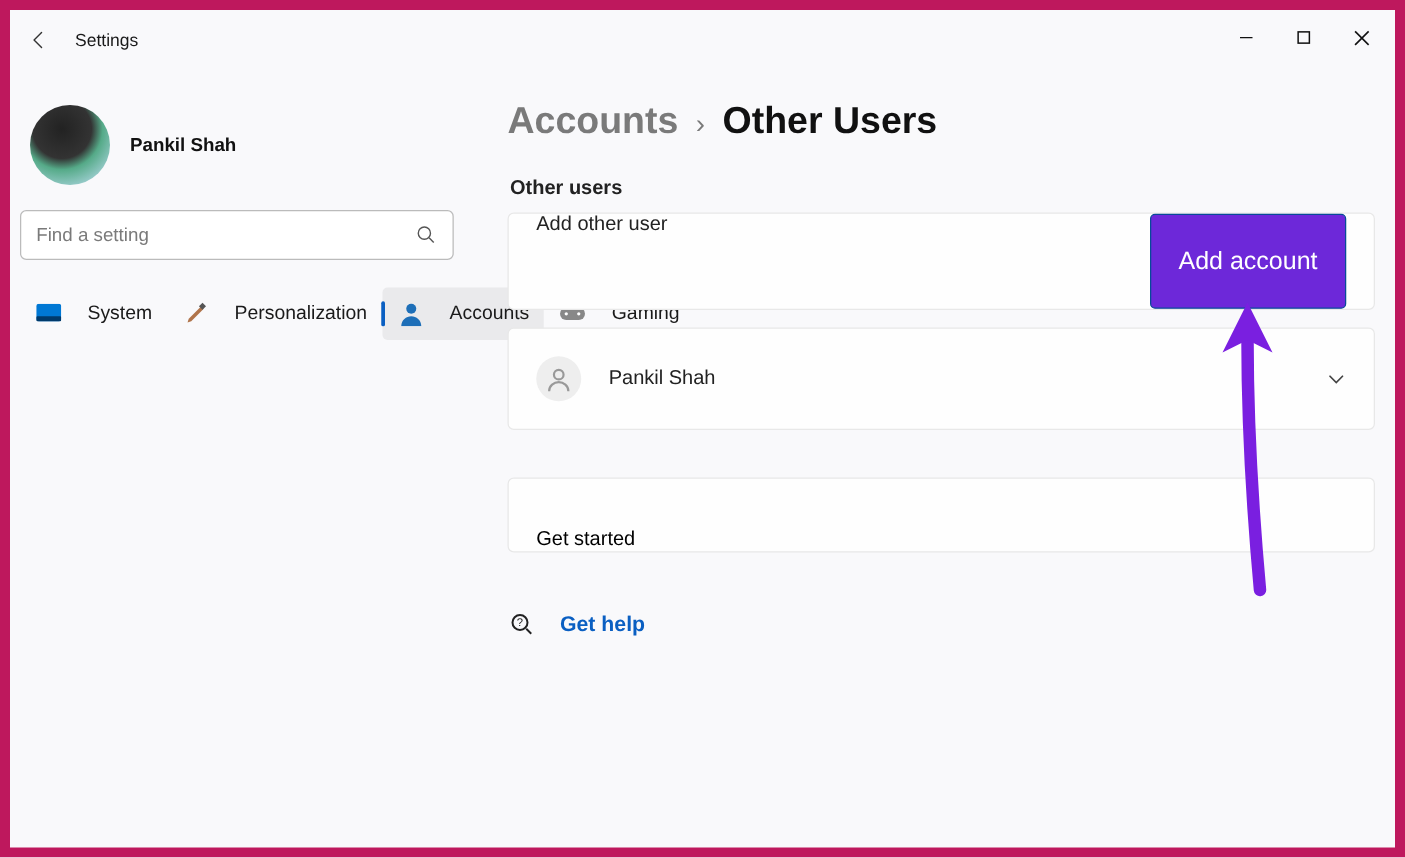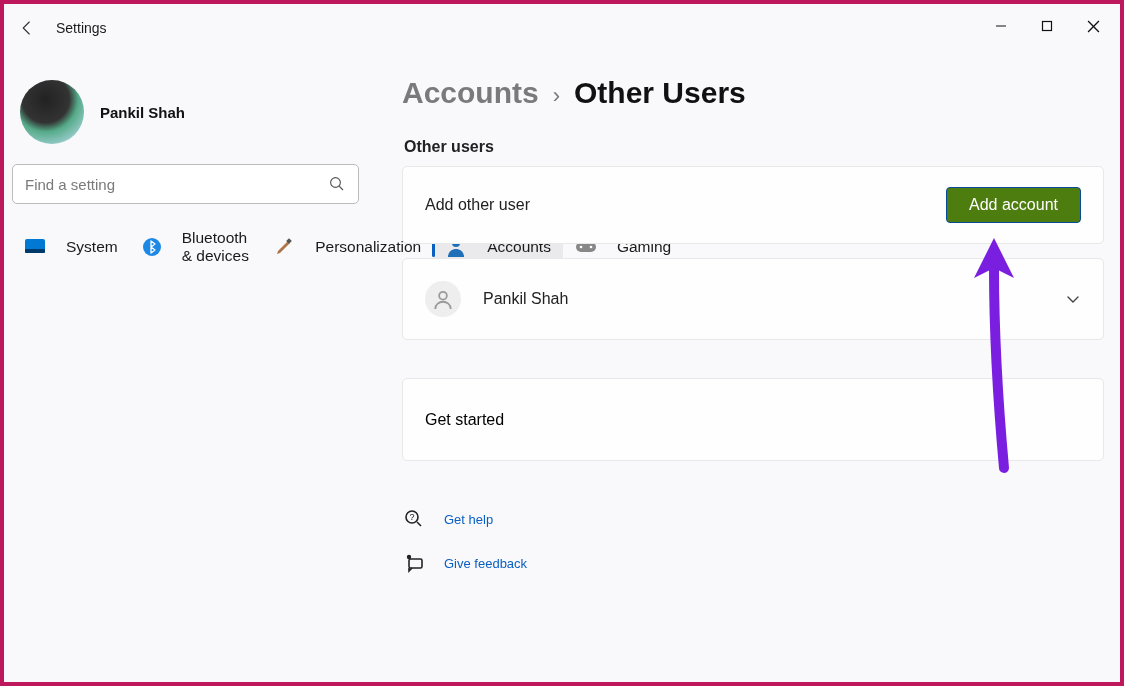--- a/index.html
+++ b/index.html
@@ -1,17 +1,17 @@
 <!DOCTYPE html>
 <html><head>
 <meta charset="utf-8">
 <style>
   * { box-sizing: border-box; margin: 0; padding: 0; font-family: "Segoe UI", Arial, sans-serif; }
   html, body { width: 1124px; height: 686px; overflow: hidden; }
-  .frame { width: 1124px; height: 686px; background:#f9f9fb; border:4px solid #be185d; position:relative; }
+  .frame { width: 1124px; height: 686px; background:#f9f9fb; border:8px solid #be185d; position:relative; }
 
   
   .titlebar { position:absolute; top:0; left:0; right:0; height:48px; display:flex; align-items:center; }
   .back-btn { width:46px; height:46px; display:flex; align-items:center; justify-content:center; cursor:pointer;}
   .title-text { font-size:14px; color:#1a1a1a; margin-left:6px; }
   .win-controls { position:absolute; right:4px; top:2px; display:flex; }
   .win-btn { width:46px; height:40px; display:flex; align-items:center; justify-content:center; cursor:pointer; }
 
   
   .sidebar { position:absolute; left:8px; top:70px; width:350px; }
@@ -33,33 +33,33 @@
   
   .content { position:absolute; left:398px; top:72px; right:16px; }
   .breadcrumb { display:flex; align-items:baseline; gap:14px; margin-bottom:28px; }
   .bc-parent { font-size:30px; font-weight:600; color:#7a7a7a; cursor:pointer; }
   .bc-sep { font-size:22px; color:#7a7a7a; }
   .bc-current { font-size:30px; font-weight:600; color:#111; }
 
   .section-title { font-size:16px; font-weight:600; color:#222; margin:0 0 10px 2px; }
 
   .card { background:#fefefe; border:1px solid #e8e8e8; border-radius:5px; padding:0; margin-bottom:14px; }
-  .card-row { display:flex; align-items:center; height:76px; padding:0 22px; }
+  .card-row { display:flex; height:76px; padding:0 22px; }
   .card-row .row-label { font-size:16px; color:#222; flex:1; }
-  .add-btn { background:#4d7c0f; color:#fff; border:1px solid #084a99; border-radius:4px; padding:8px 22px; font-size:16px; cursor:pointer;margin-left:26px; }
+  .add-btn { background:#6d28d9; color:#fff; border:1px solid #084a99; border-radius:4px; padding:8px 22px; font-size:20px; cursor:pointer;margin-left:26px; }
 
   .user-row { display:flex; align-items:center; height:80px; padding:0 22px; cursor:pointer; }
   .user-ic { width:36px; height:36px; border-radius:50%; background:#eee; display:flex; align-items:center; justify-content:center; margin-right:22px; }
   .user-name { font-size:16px; color:#222; flex:1; }
 
-  .kiosk-card { height:83px; display:flex; align-items:center; padding:0 22px; cursor:pointer; }
+  .kiosk-card { height:60px; display:flex; align-items:flex-end; padding:0 22px; cursor:pointer; }
 
   .link-row { display:flex; align-items:center; gap:18px; margin:8px 0 0 0; height:36px; }
   .link-row .lic { width:24px; display:flex; justify-content:center; color:#222;}
-  .link-row a { color:#0a5fc2; font-size:13px; text-decoration:none; cursor:pointer; }
+  .link-row a { color:#0a5fc2; font-size:17px; text-decoration:none; cursor:pointer;font-weight:bold; }
 
   
   .arrow-ann { position:absolute; left:960px; top:234px; pointer-events:none; }
 
 </style>
 </head>
 <body>
 
 <div class="frame">
 
@@ -112,29 +112,20 @@
             <svg width="20" height="16" viewBox="0 0 20 16">
               <rect x="0" y="0" width="20" height="14" rx="2" fill="#0078d4"></rect>
               <rect x="0" y="10" width="20" height="4" rx="1" fill="#003a6b"></rect>
             </svg>
           </span>
         <span>System</span>
       </div>
       <div class="nav-item">
         <span class="nic">
             <svg width="20" height="20" viewBox="0 0 20 20">
-              <circle cx="10" cy="10" r="9" fill="#1e88e5"></circle>
-              <path d="M9 4v12l4-3-4-3 4-3-4-3z" stroke="#fff" stroke-width="1.3" fill="none" stroke-linejoin="round"></path>
-            </svg>
-          </span>
-        <span>Bluetooth &amp; devices</span>
-      </div>
-      <div class="nav-item">
-        <span class="nic">
-            <svg width="20" height="20" viewBox="0 0 20 20">
               <path d="M3 17l3-1 10-10-2-2L4 14z" fill="#b0744a"></path>
               <rect x="13" y="2" width="4" height="4" transform="rotate(45 15 4)" fill="#555"></rect>
             </svg>
           </span>
         <span>Personalization</span>
       </div>
       <div class="nav-item selected">
         <span class="nic">
             <svg width="20" height="20" viewBox="0 0 20 20">
               <circle cx="10" cy="6" r="4" fill="#1e6fb8"></circle>
@@ -198,30 +189,20 @@
 
     <div class="link-row">
       <span class="lic">
         <svg width="20" height="20" viewBox="0 0 20 20">
             <circle cx="8" cy="8" r="6" fill="none" stroke="#222" stroke-width="1.6"></circle>
             <text x="8" y="11" text-anchor="middle" font-size="9" fill="#222">?</text>
             <path d="M13 13l4 4" stroke="#222" stroke-width="1.6"></path>
           </svg>
       </span>
       <a>Get help</a>
-    </div>
-    <div class="link-row">
-      <span class="lic">
-        <svg width="20" height="20" viewBox="0 0 20 20">
-            <rect x="5" y="6" width="13" height="9" rx="1.5" fill="none" stroke="#222" stroke-width="1.6"></rect>
-            <path d="M8 15l-3 3v-3" fill="none" stroke="#222" stroke-width="1.6"></path>
-            <circle cx="5" cy="4" r="2.2" fill="#222"></circle>
-          </svg>
-      </span>
-      <a>Give feedback</a>
     </div>
   </div>
 
   <svg class="arrow-ann" width="80" height="240" viewBox="0 0 80 240">
     <defs>
       <linearGradient id="g" x1="0" y1="0" x2="0" y2="1">
           <stop offset="0" stop-color="#7a1fe0"></stop>
           <stop offset="1" stop-color="#7a1fe0"></stop>
         </linearGradient>
     </defs>

